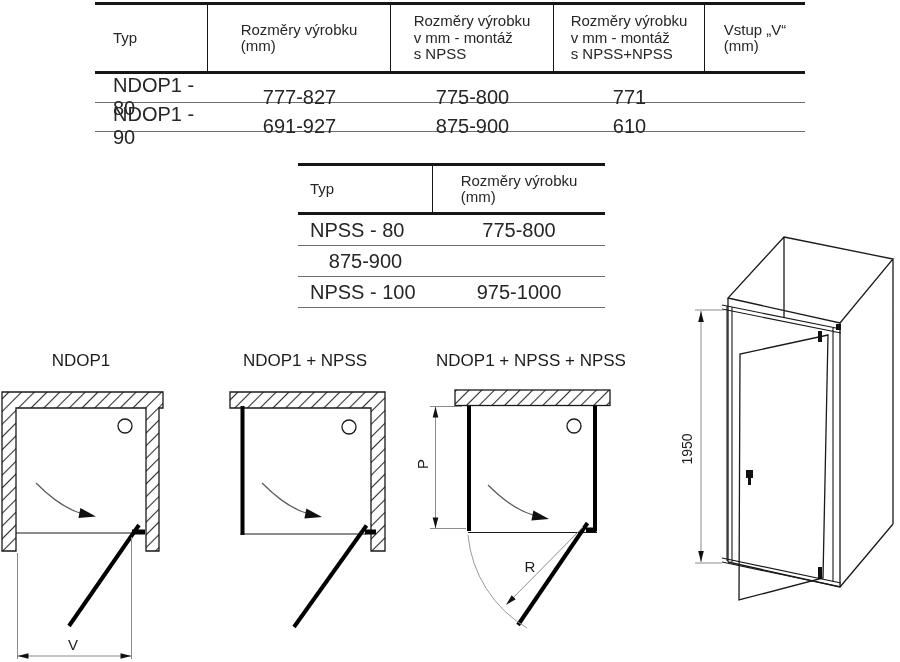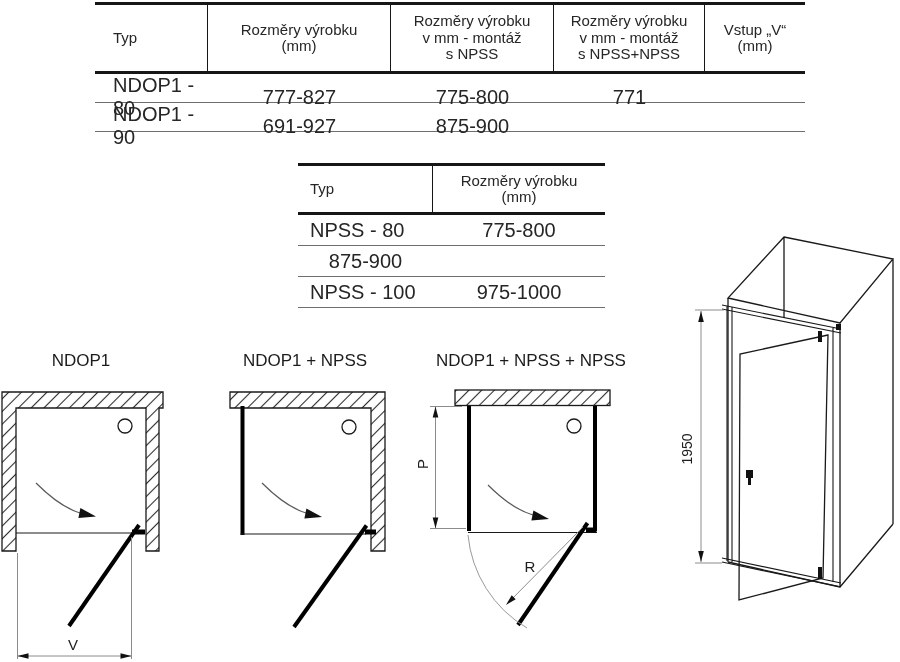--- a/index.html
+++ b/index.html
@@ -25,21 +25,21 @@
     grid-template-columns:135px 172px;
     border-top:3px solid #161616;border-bottom:3px solid #161616;height:46px;
   }
   .t2 .row{
     grid-template-columns:135px 172px;
     height:30px;border-bottom:1px solid #6e6e6e;
   }
   
   .hcell{
     display:flex;align-items:center;justify-content:center;
-    text-align:center;font-size:15px;line-height:16.5px;white-space:pre-line;
+    font-size:15px;line-height:16.5px;white-space:pre-line;
   }
   .hcell.first{justify-content:flex-start;text-align:left;}
   .t1 .hcell.first{padding-left:18px;}
   .t2 .hcell.first{padding-left:12px;}
   .hcell.sep{border-right:1.5px solid #161616;}
   .dcell{
     display:flex;align-items:center;justify-content:center;
     font-size:20px;
   }
   .dcell.first{justify-content:flex-start;}
@@ -81,20 +81,21 @@
   <div class="grid row">
     <div class="dcell first">NDOP1 - 80</div>
     <div class="dcell">777-827</div>
     <div class="dcell">775-800</div>
     <div class="dcell">771</div>
   </div>
   <div class="grid row">
     <div class="dcell first">NDOP1 - 90</div>
     <div class="dcell">691-927</div>
     <div class="dcell">875-900</div>
+    <div class="dcell">610</div>
   </div>
 </div>
 
 <div class="tbl t2">
   <div class="grid hdr">
     <div class="hcell first sep">Typ</div>
     <div class="hcell">Rozměry výrobku
 (mm)</div>
   </div>
   <div class="grid row">

